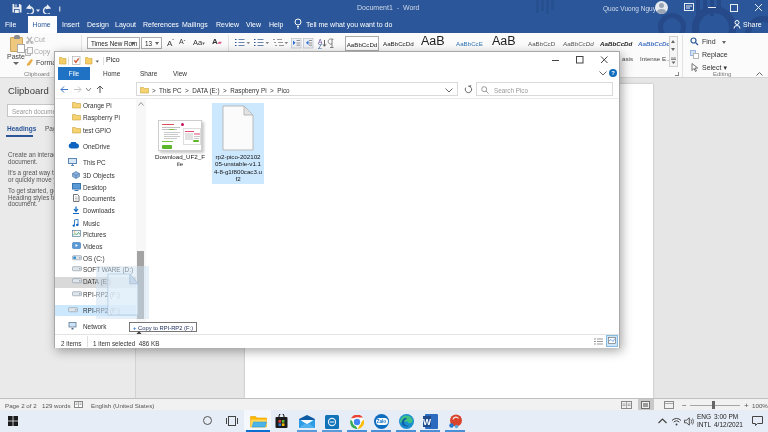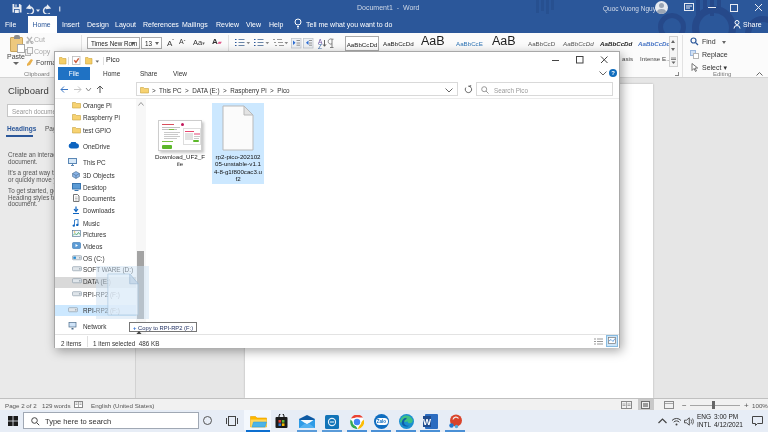--- a/index.html
+++ b/index.html
@@ -444,27 +444,20 @@
   </div>
 </div>
 
 <div class="abs" style="left:0;top:410px;width:768px;height:22px;background:#e7edf6;">
   <svg class="abs" style="left:8px;top:6px;" width="10" height="10" viewBox="0 0 10 10">
     <rect x="0" y="0" width="4.6" height="4.6" fill="#1b1b1b"></rect>
       <rect x="5.4" y="0" width="4.6" height="4.6" fill="#1b1b1b"></rect>
     <rect x="0" y="5.4" width="4.6" height="4.6" fill="#1b1b1b"></rect>
       <rect x="5.4" y="5.4" width="4.6" height="4.6" fill="#1b1b1b"></rect>
   </svg>
-  <div class="abs" style="left:23px;top:2px;width:176px;height:17px;background:#fff;border:1px solid #a0a8b4;">
-    <svg class="abs" style="left:7px;top:4px;" width="9" height="9" viewBox="0 0 9 9">
-        <circle cx="3.5" cy="3.5" r="2.8" fill="none" stroke="#444" stroke-width="1"></circle>
-        <path d="M5.7 5.7 l2.5 2.5" stroke="#444" stroke-width="1"></path>
-      </svg>
-    <div class="abs" style="left:21px;top:4px;font-size:7.5px;color:#333;">Type here to search</div>
-  </div>
   <div class="abs" style="left:203px;top:6px;width:9px;height:9px;border-radius:50%;border:1.5px solid #555;"></div>
   <svg class="abs" style="left:226px;top:6px;" width="12" height="10" viewBox="0 0 12 10">
       <rect x="2.5" y="0.5" width="7" height="9" fill="none" stroke="#444" stroke-width="1"></rect>
       <path d="M0.5 2 v6 M11.5 2 v6" stroke="#444" stroke-width="1"></path>
     </svg>
 
   <div class="abs" style="left:244px;top:0;width:27px;height:20px;background:#f4f8fd;"></div>
 
   <svg class="abs" style="left:250px;top:5px;" width="17" height="13" viewBox="0 0 17 13">
     <path d="M0.5 1.5 h5 l1.5 1.5 h9.5 v9 h-16 z" fill="#ffb900" stroke="#e8a000" stroke-width="0.6"></path>

